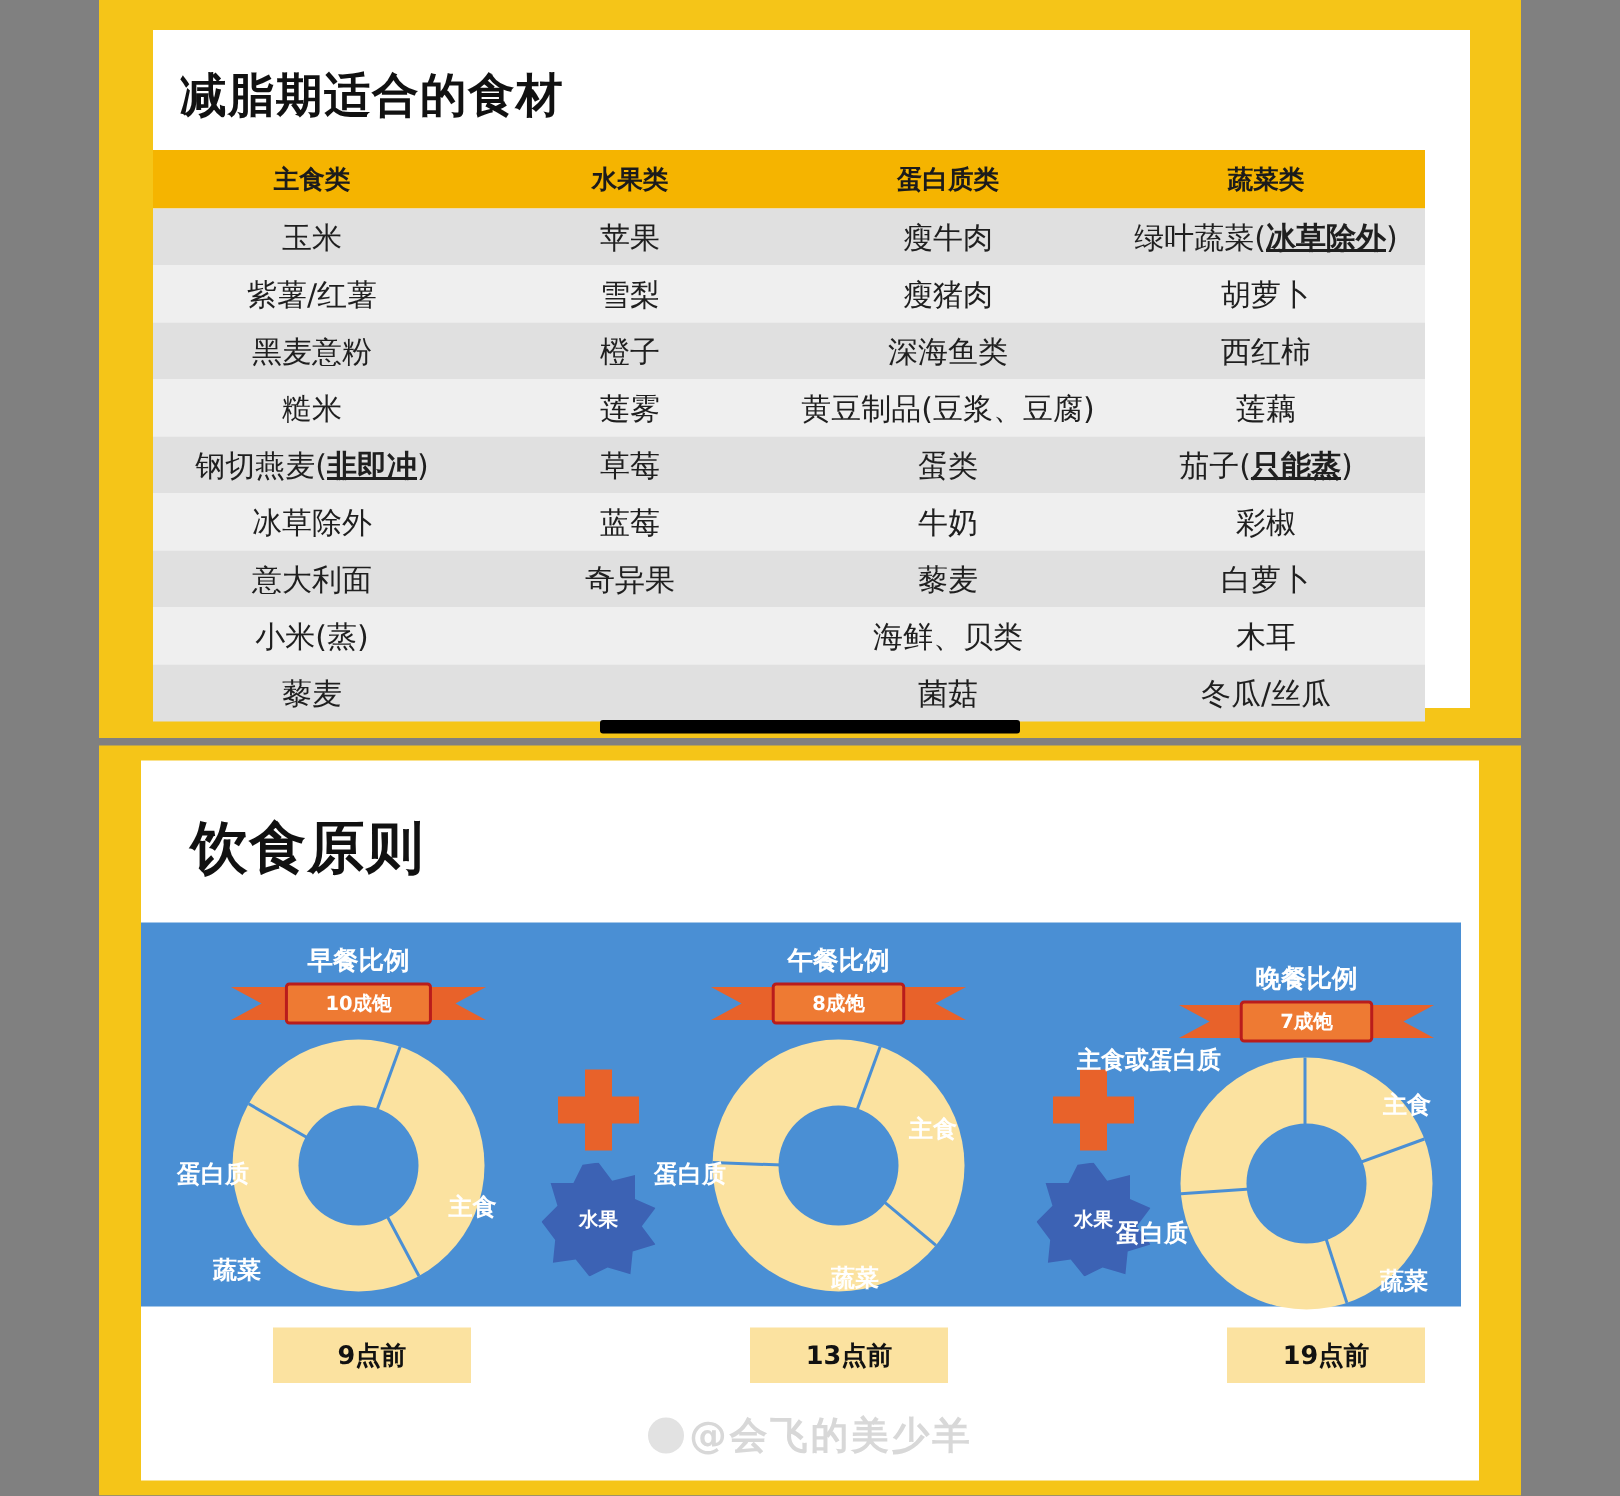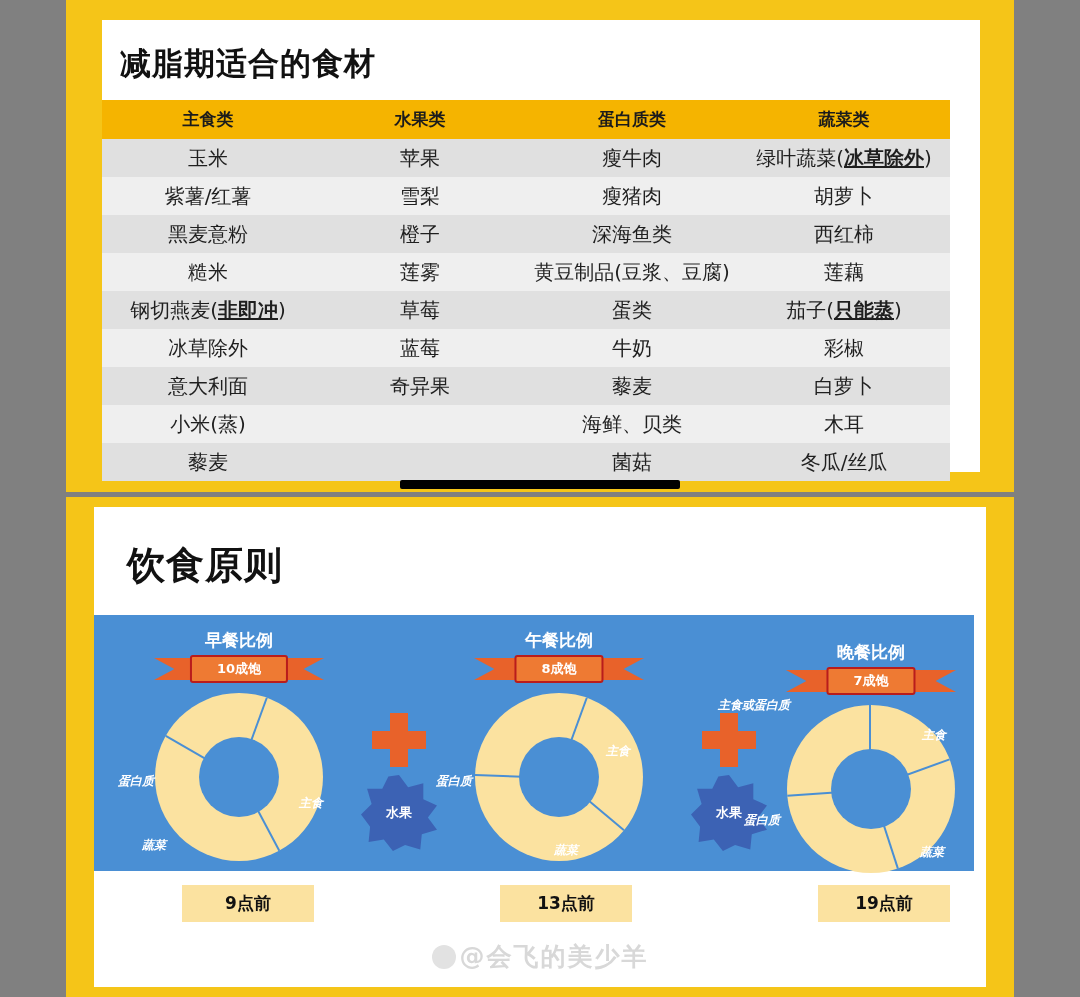--- a/index.html
+++ b/index.html
@@ -187,24 +187,23 @@
     left: 50%;
     top: 50%;
     width: 1.5px;
     height: 84px;
     background: #4A8FD4;
     transform-origin: 0 0;
   }
   .dlabel {
     position: absolute;
     color: #FFFFFF;
-    font-size: 12px;
+    font-size: 16px;
     font-weight: bold;
     white-space: nowrap;
-    font-style: italic;
   }
   .plus {
     position: absolute;
     top: 98px;
     width: 54px;
     height: 54px;
   }
   .plus .h, .plus .v {
     position: absolute;
     background: #E8622A;

